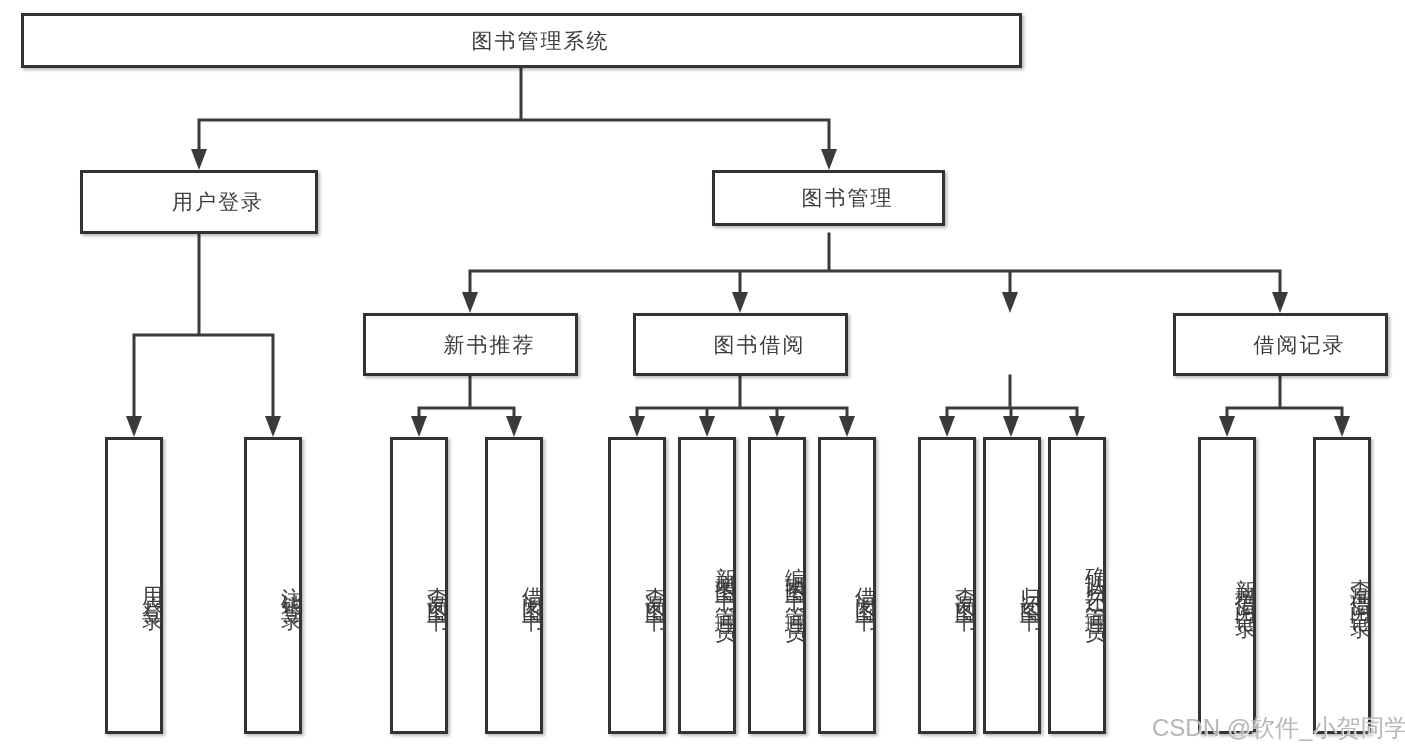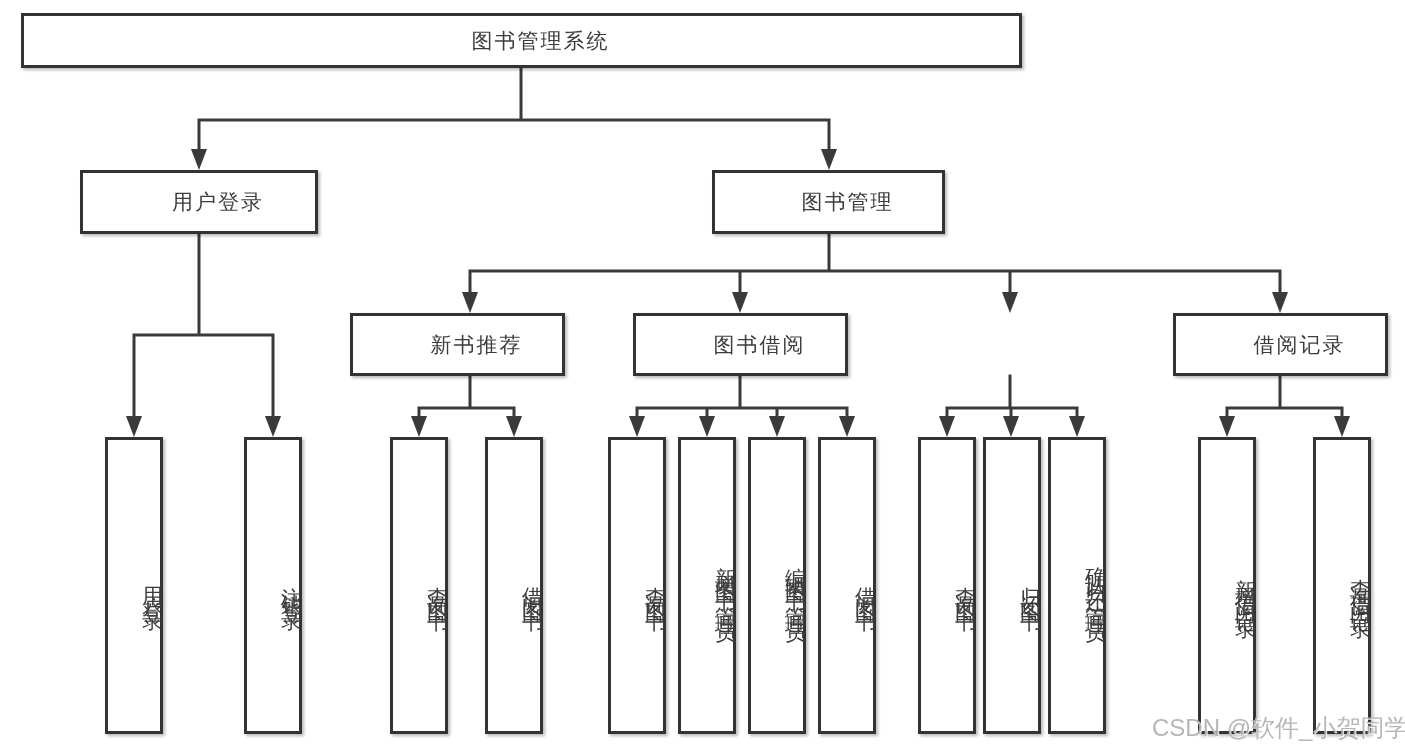--- a/index.html
+++ b/index.html
@@ -43,22 +43,22 @@
     writing-mode: vertical-rl;
     text-orientation: mixed;
     font-size: 21px;
     letter-spacing: 8px;
     line-height: 1;
     white-space: nowrap;
   }
   
   .n-root  { left: 21px;   top: 13px;  width: 1001px; height: 55px; }
   .n-user  { left: 80px;   top: 170px; width: 238px;  height: 64px; }
-  .n-mgmt  { left: 712px;  top: 170px; width: 233px;  height: 64px; }
-  .n-new   { left: 350px;  top: 313px; width: 215px;  height: 63px; }
+  .n-mgmt  { left: 712px;  top: 170px; width: 233px;  height: 56px; }
+  .n-new   { left: 363px;  top: 313px; width: 215px;  height: 63px; }
   .n-bor   { left: 633px;  top: 313px; width: 215px;  height: 63px; }
   .n-cur   { left: 903px;  top: 313px; width: 215px;  height: 63px; }
   .n-rec   { left: 1173px; top: 313px; width: 215px;  height: 63px; }
   
   .node.leaf { top: 437px; width: 58px; height: 297px; }
   .lf-1  { left: 105px; }
   .lf-2  { left: 244px; }
   .lf-3  { left: 390px; }
   .lf-4  { left: 485px; }
   .lf-5  { left: 608px; }

